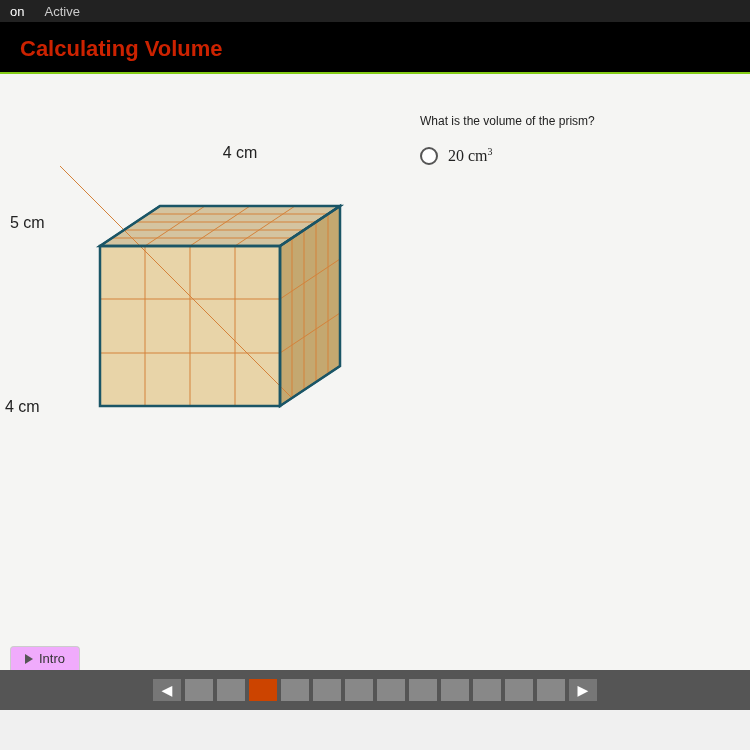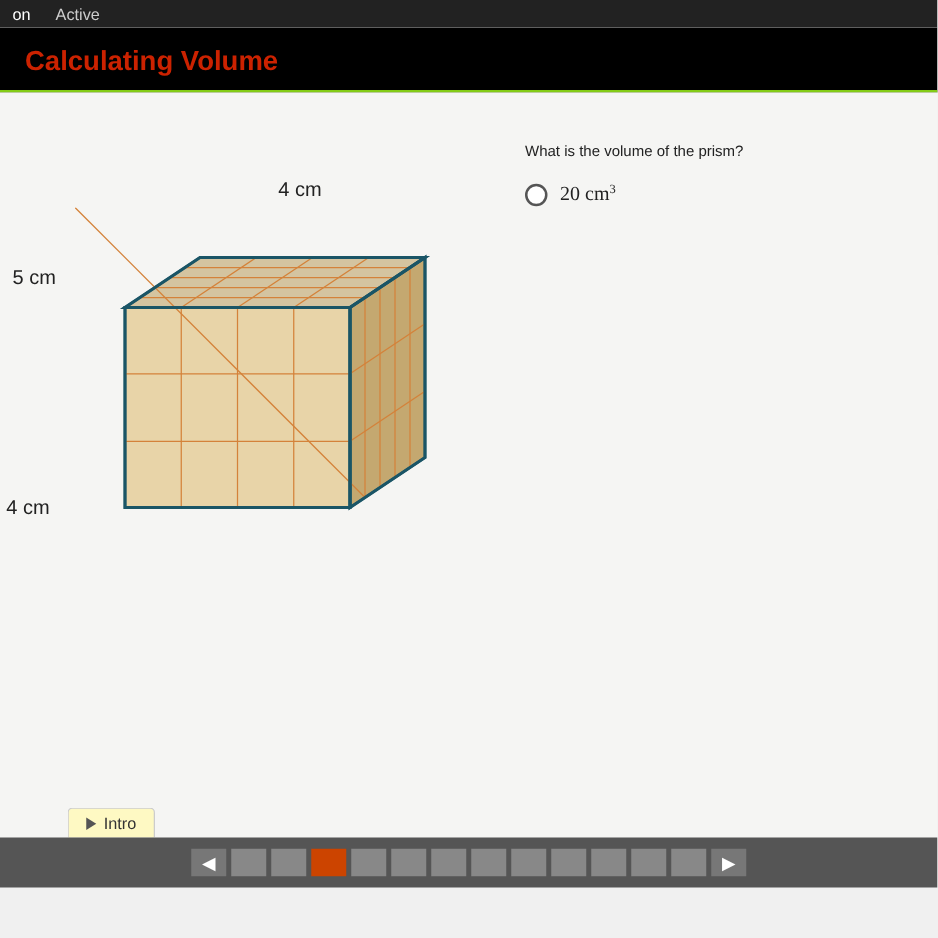--- a/index.html
+++ b/index.html
@@ -188,32 +188,31 @@
       text-align: center;
       font-size: 12px;
       color: #555;
     }
 
     
     .intro-tab {
       position: absolute;
       bottom: 40px;
       left: 10px;
-      background: #fef9c3;
+      background: #f0abfc;
       border: 1px solid #ccc;
       border-bottom: none;
       padding: 4px 14px;
       font-size: 13px;
       color: #333;
       display: flex;
       align-items: center;
       gap: 6px;
       cursor: pointer;
       border-radius: 4px 4px 0 0;
-      margin-left: 44px;
     }
 
     .intro-play {
       width: 0;
       height: 0;
       border-style: solid;
       border-width: 5px 0 5px 8px;
       border-color: transparent transparent transparent #555;
     }
   </style>

